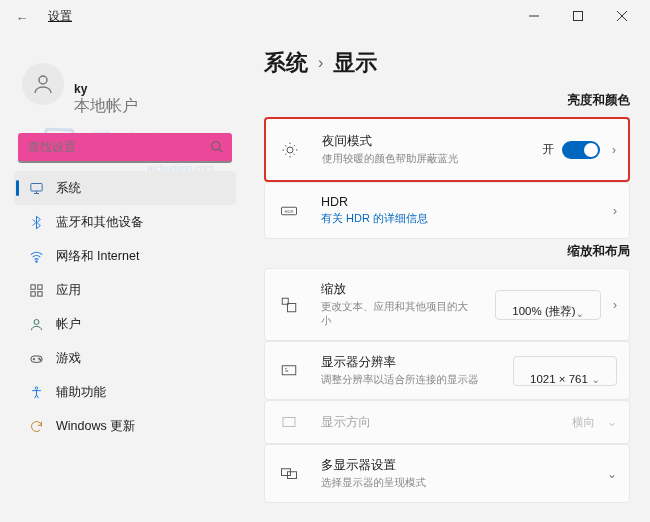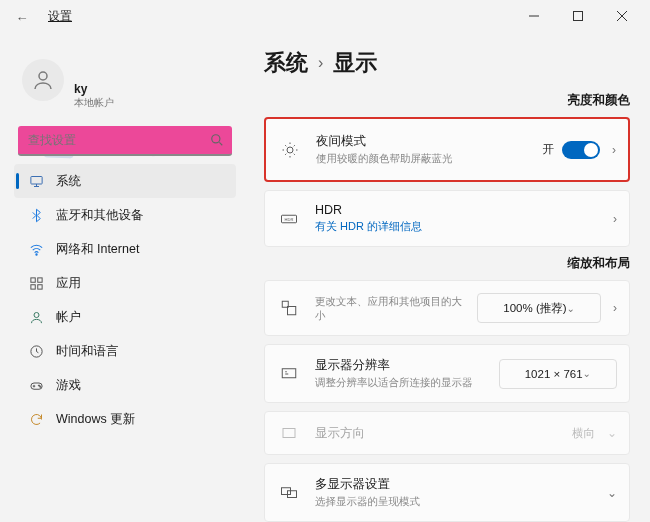--- a/index.html
+++ b/index.html
@@ -13,58 +13,58 @@
 .win-btn { width: 44px; height: 30px; display: flex; align-items: center; justify-content: center; color: #333; }
 .win-btn svg { width: 10px; height: 10px; stroke: #333; stroke-width: 1; fill: none; }
 
 .body { flex: 1; display: flex; overflow: hidden; }
 
 .sidebar { width: 246px; padding: 8px 10px 0 14px; overflow-y: auto; }
 .user { display: flex; align-items: center; gap: 10px; padding: 10px 8px 16px 8px; }
 .avatar { width: 42px; height: 42px; border-radius: 50%; background: #e9e9e9; display: flex; align-items: center; justify-content: center; }
 .avatar svg { width: 24px; height: 24px; stroke: #7a7a7a; fill: none; stroke-width: 1.5; }
 .user-name { font-size: 12px; font-weight: 600; margin-top: 32px; }
-.user-sub { font-size: 10px; color: #777; }
+.user-sub { font-size: 16px; color: #777; }
 
 .search { position: relative; margin: 0 4px 8px 4px; }
 .search input { width: 100%; height: 30px; border: none; border-bottom: 2px solid #888; border-radius: 3px; background: #ec4899; padding: 0 30px 0 10px; font-size: 12px; outline: none; }
 .search .icon { position: absolute; right: 8px; top: 7px; color: #666; }
 
 .nav { margin-top: 6px; }
 .nav-item { display: flex; align-items: center; gap: 12px; height: 34px; padding: 0 10px 0 14px; border-radius: 4px; cursor: pointer; font-size: 12.5px; position: relative; }
 .nav-item.active { background: #eaeaea; }
 .nav-item.active::before { content: ""; position: absolute; left: 2px; top: 9px; bottom: 9px; width: 3px; background: #0067c0; border-radius: 2px; }
 .nav-ico { width: 16px; height: 16px; display: flex; align-items: center; justify-content: center; }
 .nav-ico svg { width: 15px; height: 15px; }
 
 .main { flex: 1; padding: 4px 20px 0 18px; overflow-y: auto; }
 .crumbs { font-size: 22px; font-weight: 600; margin: 12px 0 14px 0; display: flex; align-items: center; gap: 10px; }
 .crumbs .sep { font-size: 16px; color: #666; font-weight: 400; }
 
 .section-h { font-size: 12.5px; font-weight: 600; margin: 6px 0 8px 2px; text-align: right; }
 
-.card { background: #fbfbfb; border: 1px solid #e8e8e8; border-radius: 4px; padding: 12px 12px; display: flex; align-items: center; gap: 14px; margin-bottom: 8px; }
+.card { background: #fbfbfb; border: 1px solid #e8e8e8; border-radius: 4px; padding: 12px 12px; display: flex; align-items: center; gap: 20px; margin-bottom: 0; }
 .card.highlight { border: 2px solid #d8322a; padding: 14px 12px; }
 .card.disabled { color: #a6a6a6; }
 .card .c-icon { width: 24px; display: flex; align-items: center; justify-content: center; color: #555; }
 .card.disabled .c-icon { color: #bbb; }
 .card .c-icon svg { width: 18px; height: 18px; fill: none; stroke: currentColor; stroke-width: 1.3; }
 .card .c-text { flex: 1; min-width: 0; }
 .card .c-title { font-size: 12.5px; }
 .card .c-sub { font-size: 10.5px; color: #888; margin-top: 2px; }
 .card .c-link { font-size: 11px; color: #0067c0; margin-top: 2px; }
 .card .c-ctrl { display: flex; align-items: center; gap: 8px; }
 .card .chev { color: #777; font-size: 12px; margin-left: 4px; }
 .card.disabled .chev { color: #ccc; }
 
 .toggle-lbl { font-size: 11.5px; }
 .toggle { width: 38px; height: 18px; border-radius: 10px; background: #0067c0; position: relative; }
 .toggle::after { content: ""; position: absolute; right: 2px; top: 2px; width: 14px; height: 14px; border-radius: 50%; background: #fff; }
 
-.select { height: 30px; min-width: 104px; background: #fbfbfb; border: 1px solid #ddd; border-radius: 4px; display: flex; align-items: center; justify-content: space-between; padding: 0 25px; font-size: 11.5px; }
+.select { height: 30px; min-width: 104px; background: #fbfbfb; border: 1px solid #ddd; border-radius: 4px; display: flex; align-items: flex-end; justify-content: space-between; padding: 0 16px; font-size: 11.5px; }
 .select .dd { color: #777; font-size: 10px; }
 
 .static-val { font-size: 11.5px; color: #bbb; }
 
 .watermark { position: absolute; left: 22px; top: 76px; width: 210px; height: 72px; pointer-events: none; opacity: 0.22; display: flex; align-items: center; justify-content: center; }
 .watermark .wm-txt { font-size: 26px; color: #7aa7d4; font-weight: 300; }
 .watermark .wm-sub { position: absolute; bottom: 6px; right: 18px; font-size: 10px; color: #7aa7d4; }
 .watermark .wm-square { position: absolute; left: 22px; top: 20px; width: 30px; height: 30px; border: 3px solid #5b93cf; border-radius: 4px; transform: rotate(2deg); }
 </style>
 </head>
@@ -166,36 +166,36 @@
               <svg viewBox="0 0 24 24" fill="none" stroke="#3a7a64" stroke-width="1.6">
                 <circle cx="12" cy="8" r="4"></circle>
                 <path d="M4 21c0-4 4-6 8-6s8 2 8 6"></path>
               </svg>
             </span>
           <span>帐户</span>
         </div>
         <div class="nav-item">
           <span class="nav-ico">
               <svg viewBox="0 0 24 24" fill="none" stroke="#555" stroke-width="1.6">
-                <circle cx="12" cy="12" r="9"></circle>
-                <path d="M12 7v5l3 2"></path>
-              </svg>
-            </span>
-          <span>时间和语言</span>
-        </div>
-        <div class="nav-item">
-          <span class="nav-ico">
-              <svg viewBox="0 0 24 24" fill="none" stroke="#555" stroke-width="1.6">
                 <rect x="3" y="8" width="18" height="10" rx="5"></rect>
                 <path d="M8 11v4M6 13h4"></path>
                 <circle cx="16" cy="12" r="1" fill="#555"></circle>
                 <circle cx="18" cy="14" r="1" fill="#555"></circle>
               </svg>
             </span>
           <span>游戏</span>
+        </div>
+        <div class="nav-item">
+          <span class="nav-ico">
+              <svg viewBox="0 0 24 24" fill="none" stroke="#1f7be0" stroke-width="1.6">
+                <circle cx="12" cy="5" r="2"></circle>
+                <path d="M5 9h14M12 9v7M9 21l3-5 3 5"></path>
+              </svg>
+            </span>
+          <span>辅助功能</span>
         </div>
         <div class="nav-item">
           <span class="nav-ico">
               <svg viewBox="0 0 24 24" fill="none" stroke="#c58a2c" stroke-width="1.6">
                 <path d="M20 12a8 8 0 10-2.3 5.6M20 4v6h-6"></path>
               </svg>
             </span>
           <span>Windows 更新</span>
         </div>
       </div>
@@ -247,20 +247,21 @@
       <div class="section-h" style="margin-top:4px">缩放和布局</div>
 
       <div class="card">
         <div class="c-icon">
             <svg viewBox="0 0 24 24">
               <rect x="3" y="3" width="8" height="8"></rect>
               <rect x="10" y="10" width="11" height="11"></rect>
             </svg>
           </div>
         <div class="c-text">
+          <div class="c-title">缩放</div>
           <div class="c-sub">更改文本、应用和其他项目的大小</div>
         </div>
         <div class="c-ctrl">
           <div class="select">
               <span>100% (推荐)</span>
               <span class="dd">⌄</span>
             </div>
           <span class="chev">›</span>
         </div>
       </div>

